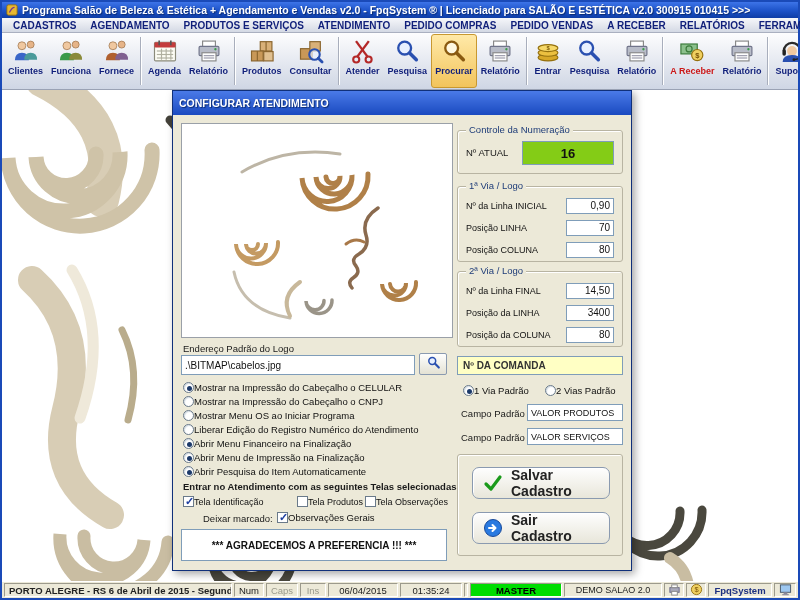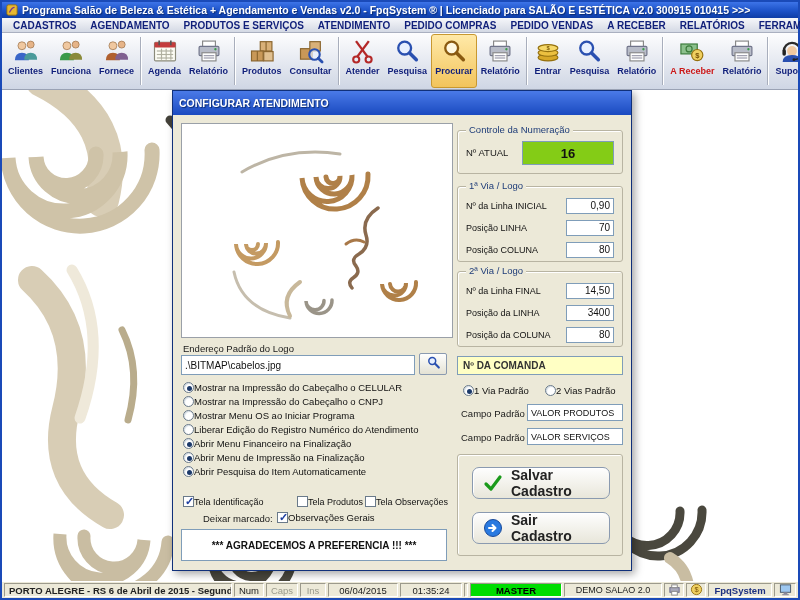--- a/index.html
+++ b/index.html
@@ -395,20 +395,21 @@
           </div>
         <div class="opt" style="left:10px;top:336px">
             <span class="radio checked"></span>
             <span>Abrir Menu de Impressão na Finalização</span>
           </div>
         <div class="opt" style="left:10px;top:350px">
             <span class="radio checked"></span>
             <span>Abrir Pesquisa do Item Automaticamente</span>
           </div>
 
+        <span class="lbl" style="left:10px;top:366px;font-weight:bold">Entrar no Atendimento com as seguintes Telas selecionadas:</span>
         <div class="opt" style="left:10px;top:380px;font-size:9px">
             <span class="check checked"></span>
             <span>Tela Identificação</span>
           </div>
         <div class="opt" style="left:124px;top:380px;font-size:9px">
             <span class="check"></span>
             <span>Tela Produtos</span>
           </div>
         <div class="opt" style="left:192px;top:380px;font-size:9px">
             <span class="check"></span>

